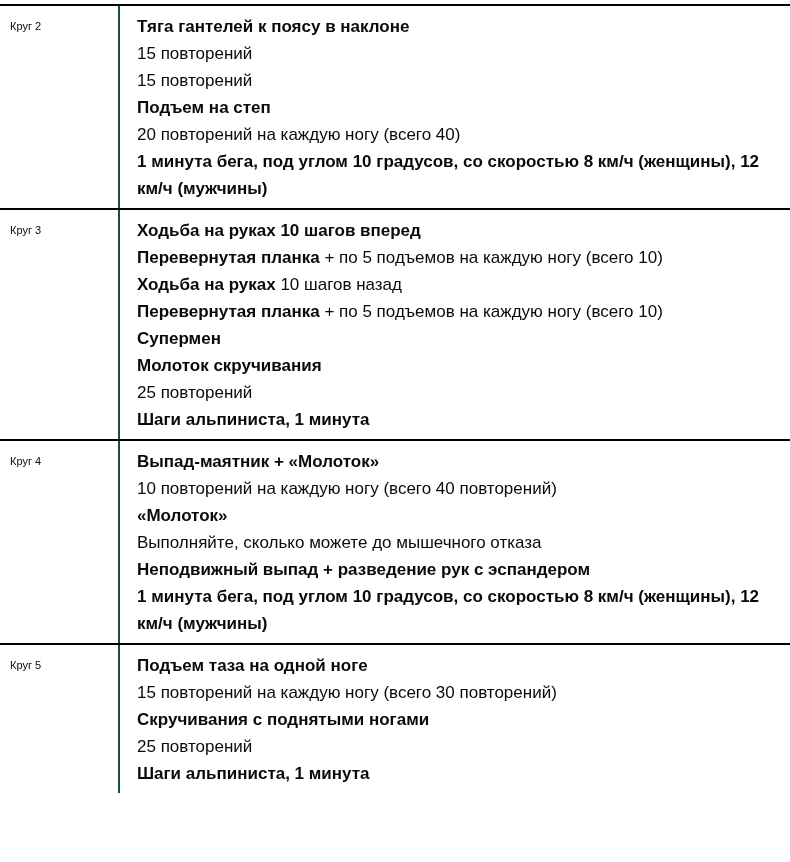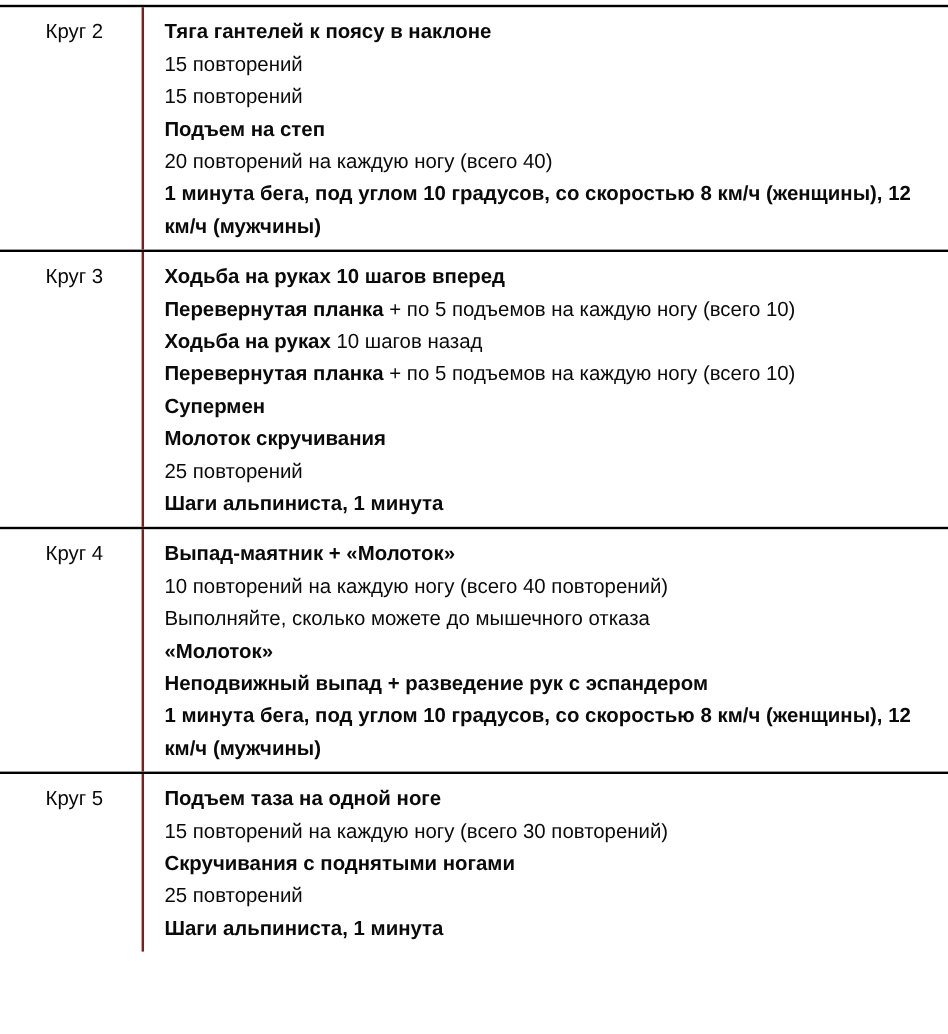--- a/index.html
+++ b/index.html
@@ -23,27 +23,26 @@
   }
   .row {
     display: flex;
     border-top: 2px solid #000;
   }
   .cell-label {
     width: 118px;
     flex-shrink: 0;
     box-sizing: border-box;
     padding: 7px 4px 0 10px;
-    font-size: 17px;
+    font-size: 11px;
     line-height: 27px;
-    text-align: center;
   }
   .cell-content {
     flex: 1;
-    border-left: 2px solid #7f1d1d;
+    border-left: 2px solid #14532d;
     box-sizing: border-box;
     padding: 7px 12px 6px 17px;
     font-size: 17px;
     line-height: 27px;
   }
   .line {
     white-space: normal;
   }
   .b { font-weight: bold; }
   .r { font-weight: normal; }
@@ -75,22 +74,22 @@
           <div class="line"><span class="b">Молоток скручивания</span></div>
           <div class="line"><span class="r">25 повторений</span></div>
           <div class="line"><span class="b">Шаги альпиниста, 1 минута</span></div>
         </div>
       </div>
       <div class="row">
         <div class="cell-label">Круг 4</div>
         <div class="cell-content">
           <div class="line"><span class="b">Выпад-маятник + «Молоток»</span></div>
           <div class="line"><span class="r">10 повторений на каждую ногу (всего 40 повторений)</span></div>
+          <div class="line"><span class="b">«Молоток»</span></div>
           <div class="line"><span class="r">Выполняйте, сколько можете до мышечного отказа</span></div>
-          <div class="line"><span class="b">«Молоток»</span></div>
           <div class="line"><span class="b">Неподвижный выпад + разведение рук с эспандером</span></div>
           <div class="line"><span class="b">1 минута бега, под углом 10 градусов, со скоростью 8 км/ч (женщины), 12 км/ч (мужчины)</span></div>
         </div>
       </div>
       <div class="row">
         <div class="cell-label">Круг 5</div>
         <div class="cell-content">
           <div class="line"><span class="b">Подъем таза на одной ноге</span></div>
           <div class="line"><span class="r">15 повторений на каждую ногу (всего 30 повторений)</span></div>
           <div class="line"><span class="b">Скручивания с поднятыми ногами</span></div>

